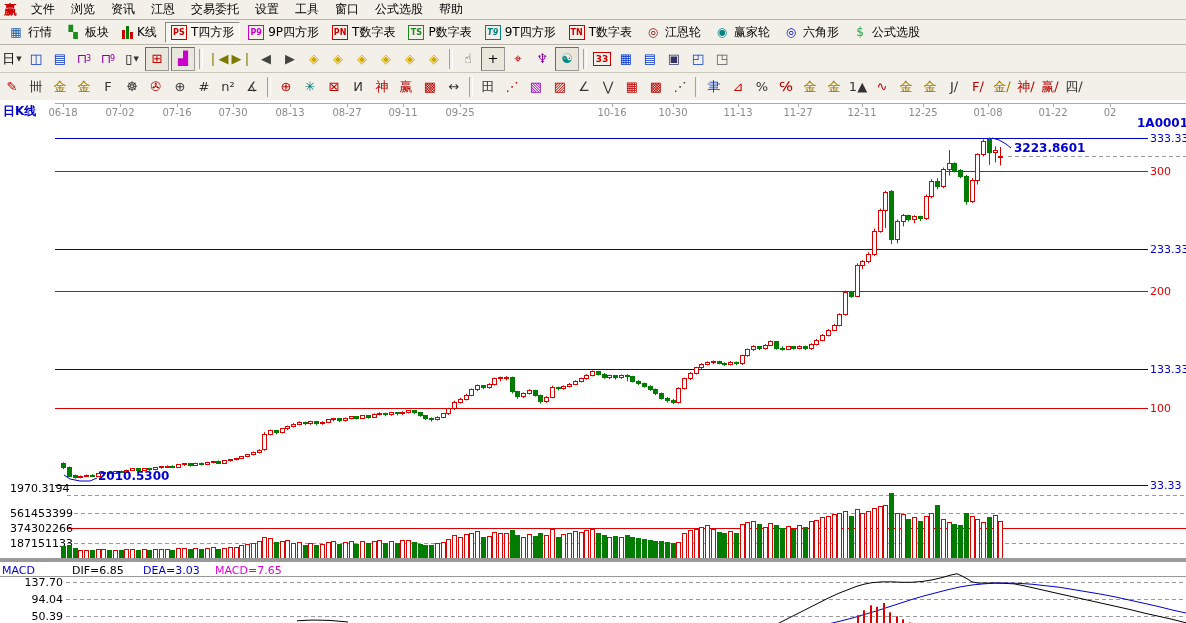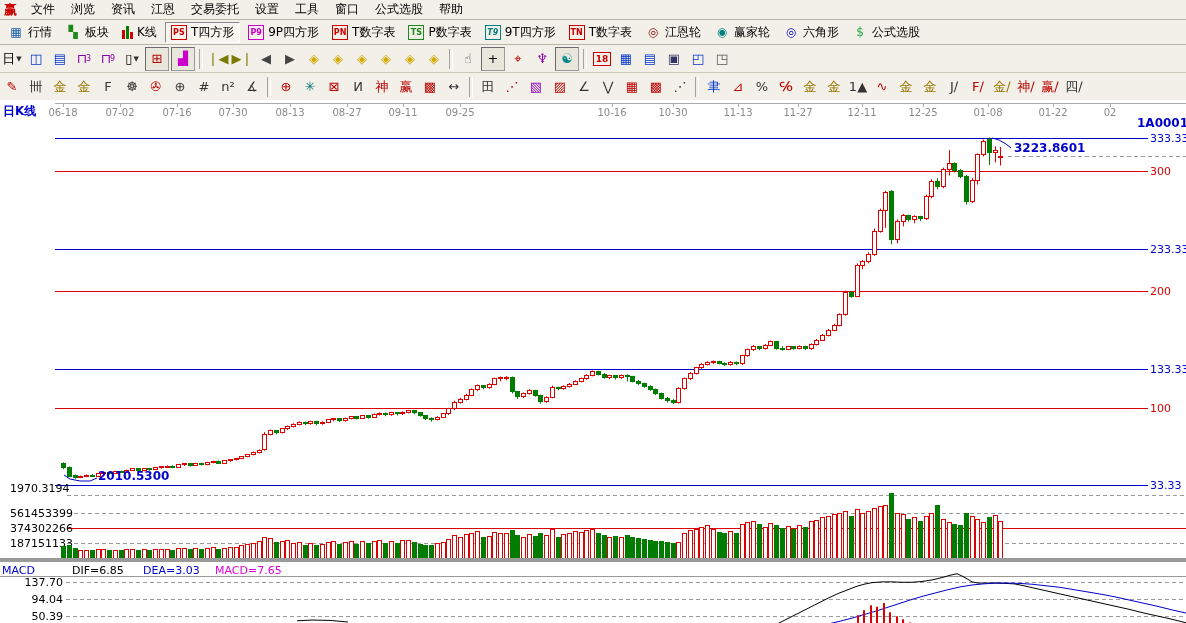--- a/index.html
+++ b/index.html
@@ -180,21 +180,21 @@
         <span style="color: rgb(187, 0, 0);">⌖</span>
       </span>
       <span class="ibtn">
         <span style="color: rgb(136, 0, 170);">♆</span>
       </span>
       <span class="ibtn pressed">
         <span style="color: rgb(0, 136, 136);">☯</span>
       </span>
       <span class="isep"></span>
       <span class="ibtn">
-        <span class="calbox">18</span>
+        <span class="calbox">33</span>
       </span>
       <span class="ibtn">
         <span style="color: rgb(0, 51, 204);">▦</span>
       </span>
       <span class="ibtn">
         <span style="color: rgb(0, 51, 204);">▤</span>
       </span>
       <span class="ibtn">
         <span style="color: rgb(51, 51, 102);">▣</span>
       </span>

